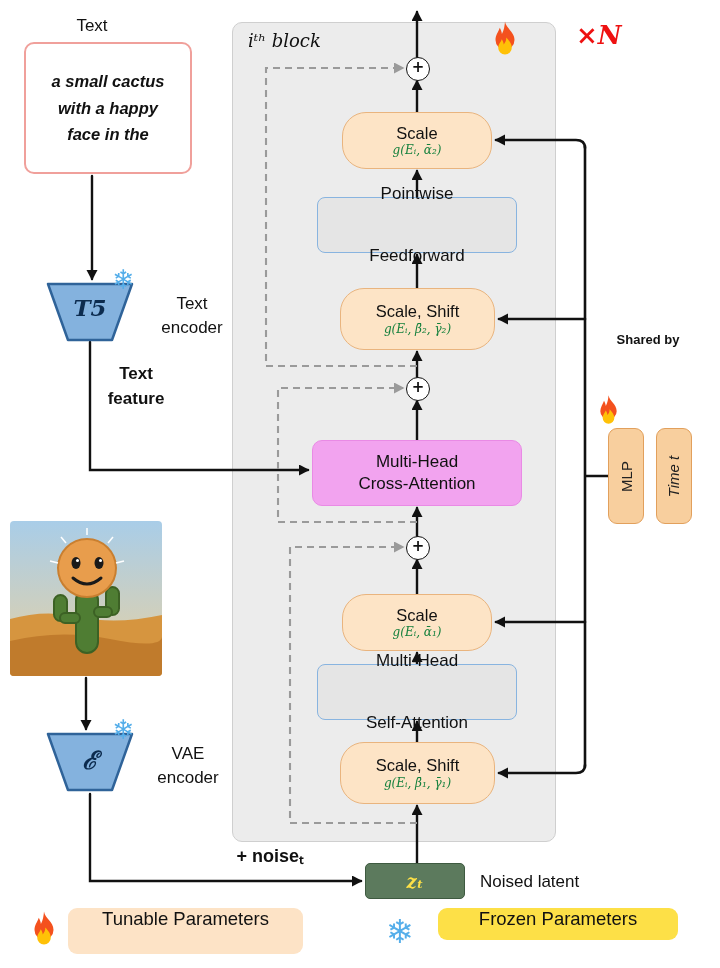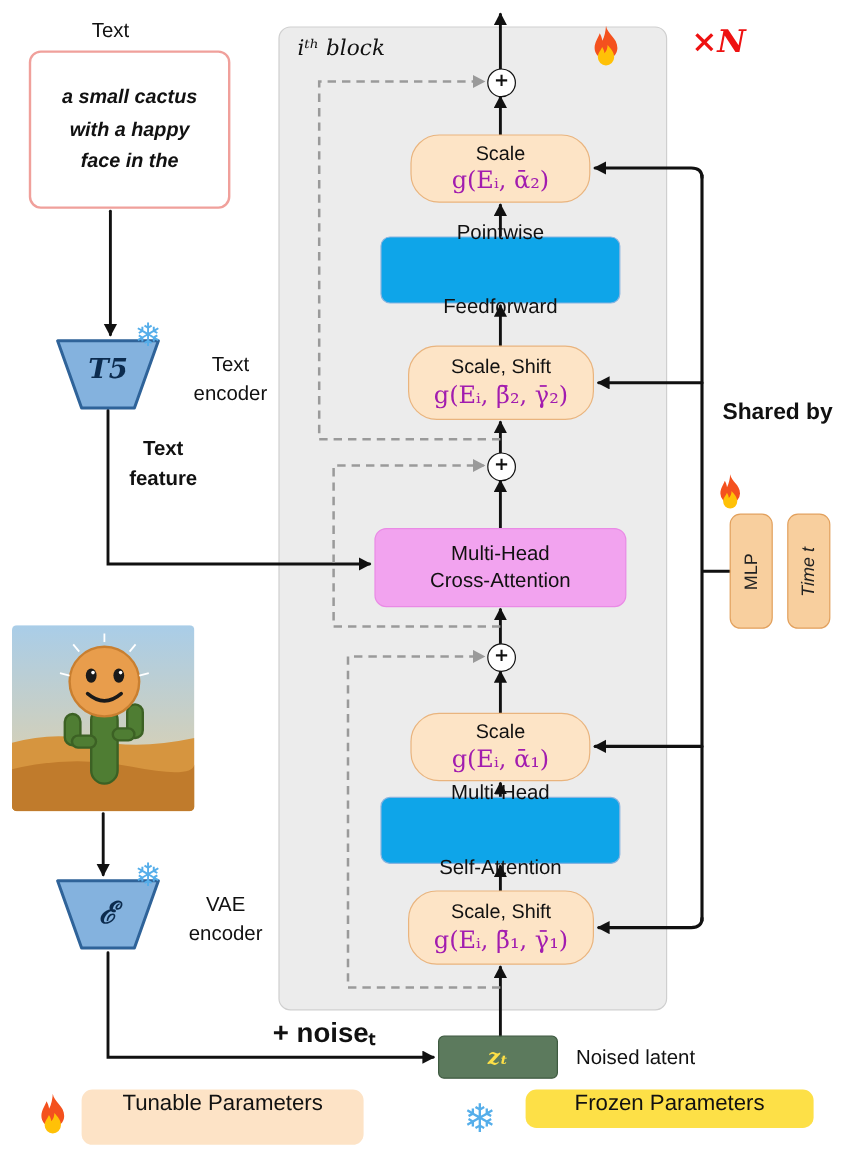--- a/index.html
+++ b/index.html
@@ -2,25 +2,25 @@
 <html><head>
 <meta charset="utf-8">
 <style>
   html,body{margin:0;padding:0;background:#fff;}
   #page{position:relative;width:720px;height:968px;background:#fff;overflow:hidden;
         font-family:"Liberation Sans",sans-serif;color:#111;}
   .abs{position:absolute;}
   .node{position:absolute;box-sizing:border-box;display:flex;flex-direction:column;
         align-items:center;justify-content:center;text-align:center;z-index:2;}
   .orange{background:#fde4c6;border:1.6px solid #e9b47e;border-radius:24px;}
-  .blue{background:#0ea5e9;border:1.6px solid #88b4e0;border-radius:8px;gap:40px;}
+  .blue{background:#e5e5e5;border:1.6px solid #88b4e0;border-radius:8px;gap:40px;}
   .magenta{background:#f2a3ef;border:1.6px solid #e98ae5;border-radius:10px;}
   .lbl{font-size:16.5px;line-height:1.25;color:#111;}
   .lbl2{font-size:17px;line-height:1.3;color:#111;}
-  .math{font-family:"DejaVu Serif",serif;font-size:20px;line-height:1.25;color:#a21caf;}
+  .math{font-family:"DejaVu Serif",serif;font-style:italic;font-size:12px;line-height:1.25;color:#15803d;}
   .plus{position:absolute;width:22px;height:22px;border:1.8px solid #111;border-radius:50%;
         background:#fff;font:700 15px/19px "DejaVu Sans",sans-serif;text-align:center;z-index:3;}
   .snow{position:absolute;color:#55aeea;font-size:27px;z-index:4;font-family:"DejaVu Sans",sans-serif;}
   .flame{position:absolute;z-index:4;}
   .vert{transform:rotate(-90deg);white-space:nowrap;font-size:15px;color:#222;}
   .blocktitle{font-family:"DejaVu Serif",serif;font-style:italic;font-size:18px;}
   .timesn{font-family:"DejaVu Serif",serif;font-style:italic;font-weight:700;
           font-size:26px;color:#ee1111;}
   .trap-txt{position:absolute;width:92px;text-align:center;
             font-family:"DejaVu Serif",serif;font-style:italic;color:#0c2b4e;}
@@ -122,21 +122,21 @@
   <div class="node blue" style="left:317px;top:664px;width:200px;height:56px;">
     <div class="lbl2">Multi-Head</div>
     <div class="lbl2">Self-Attention</div>
   </div>
 
   <div class="node orange" style="left:340px;top:742px;width:155px;height:62px;">
     <div class="lbl">Scale, Shift</div>
     <div class="math">g(Eᵢ, β̄₁, γ̄₁)</div>
   </div>
 
-  <div class="abs bold" style="left:578px;top:330px;width:140px;text-align:center;font-size:19px;line-height:1.5;z-index:2;">
+  <div class="abs bold" style="left:578px;top:330px;width:140px;text-align:center;font-size:13px;line-height:1.5;z-index:2;">
     <div>Shared by</div>
   </div>
 
   <svg class="flame" style="left:593px;top:394px;" viewBox="0 0 36 36" width="31" height="31">
     <path fill="#f4511e" d="M18 1.5c1 7 9.5 10 9.5 18.5a9.5 9.5 0 0 1-19 0c0-5 2.9-8.1 4.3-12.3 1 2 1.9 3.9 2.1 6.3 1.9-3.5 2.8-8 3.1-12.5z"></path>
     <path fill="#ffc107" d="M18 34.5a6.8 6.8 0 0 1-6.8-6.8c0-3.6 2.5-5.4 3.6-8.5 1 1.6 1.8 3.2 1.9 5.2 1.8-1.8 2.6-4.1 2.6-6.8 2.6 3 5.5 5.9 5.5 10.1a6.8 6.8 0 0 1-6.8 6.8z"></path>
   </svg>
 
   <div class="node" style="left:608px;top:428px;width:36px;height:96px;background:#f8cf9e;
               border:1.6px solid #e2a05c;border-radius:9px;">
@@ -208,21 +208,21 @@
   <svg class="abs" style="left:44px;top:731px;z-index:2;" width="92" height="62" viewBox="0 0 92 62">
     <path d="M4,3 L88,3 L68,59 L24,59 Z" fill="#84b2de" stroke="#2f6399" stroke-width="2.5" stroke-linejoin="round"></path>
   </svg>
   <div class="trap-txt" style="left:44px;top:742px;font-size:25px;font-weight:700;z-index:3;">ℰ</div>
   <div class="snow" style="left:112px;top:714px;">❄</div>
   <div class="abs" style="left:142px;top:742px;width:92px;text-align:center;font-size:17px;line-height:1.4;z-index:2;">
     <div>VAE</div>
     <div>encoder</div>
   </div>
 
-  <div class="abs bold" style="left:205px;top:843px;width:130px;text-align:center;font-size:23px;z-index:2;">+ noiseₜ</div>
+  <div class="abs bold" style="left:205px;top:843px;width:130px;text-align:center;font-size:18px;z-index:2;">+ noiseₜ</div>
 
   <div class="node" style="left:365px;top:863px;width:100px;height:36px;background:#5c7a5d;
               border:1.6px solid #3e5a40;border-radius:5px;">
     <span style="font-family:'DejaVu Serif',serif;font-style:italic;font-weight:700;
                  font-size:18px;color:#fde047;">zₜ</span>
   </div>
   <div class="abs" style="left:480px;top:872px;font-size:17px;z-index:2;">Noised latent</div>
 
   <svg class="flame" style="left:26px;top:910px;" viewBox="0 0 36 36" width="36" height="36">
     <path fill="#f4511e" d="M18 1.5c1 7 9.5 10 9.5 18.5a9.5 9.5 0 0 1-19 0c0-5 2.9-8.1 4.3-12.3 1 2 1.9 3.9 2.1 6.3 1.9-3.5 2.8-8 3.1-12.5z"></path>

